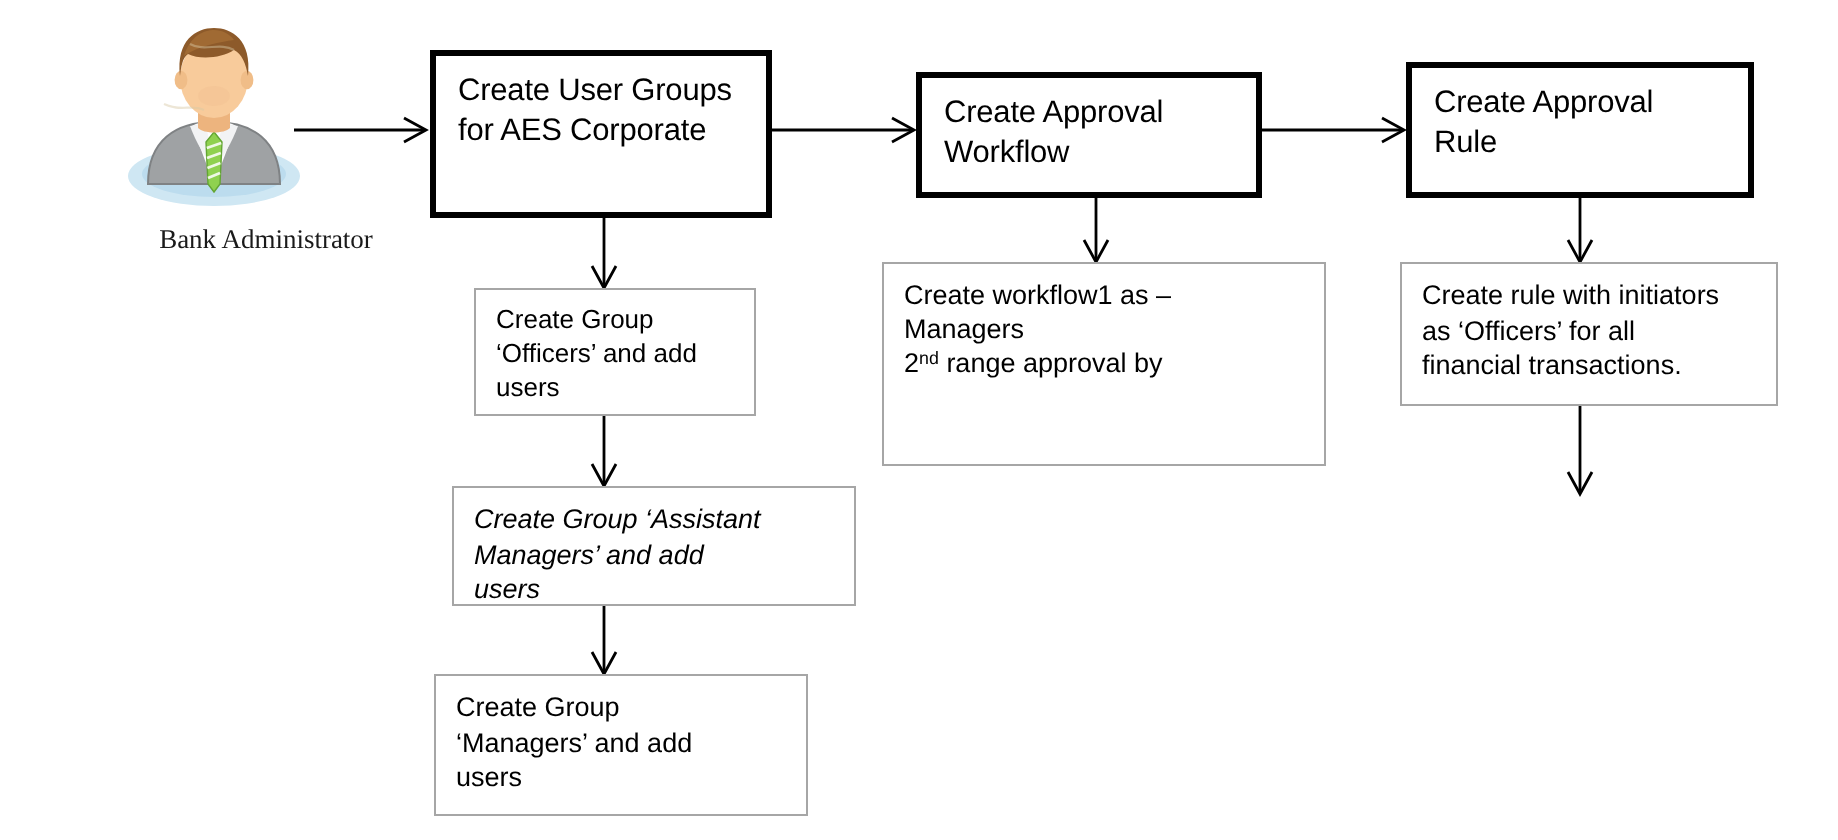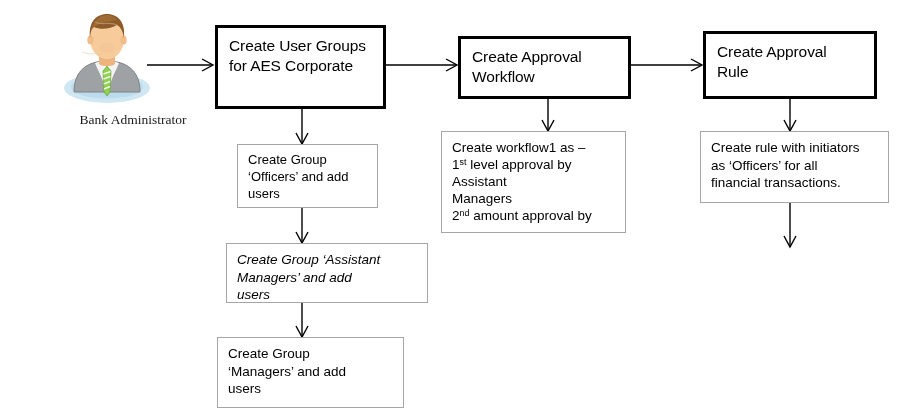--- a/index.html
+++ b/index.html
@@ -189,25 +189,24 @@
 Managers’ and add
 users</span>
   </div>
 
   <div class="node thin" style="left:217px; top:337px; width:187px; height:71px;">
     <span class="txt">Create Group
 ‘Managers’ and add
 users</span>
   </div>
 
-  <div class="node thin" style="left:441px; top:131px; width:185px; height:102px; line-height:1.26;">
+  <div class="node thin" style="left:441px; top:131px; width:222px; height:102px; line-height:1.26;">
     <div>Create workflow1 as –</div>
-    <div><span>1</span><sup>st</sup><span> level approval by Assistant</span></div>
     <div>Managers</div>
-    <div><span>2</span><sup>nd</sup><span> amount approval by</span></div>
+    <div><span>2</span><sup>nd</sup><span> range approval by</span></div>
   </div>
 
   <div class="node thin" style="left:700px; top:131px; width:189px; height:72px;">
     <span class="txt">Create rule with initiators
 as ‘Officers’ for all
 financial transactions.</span>
   </div>
 
 
 </div>

